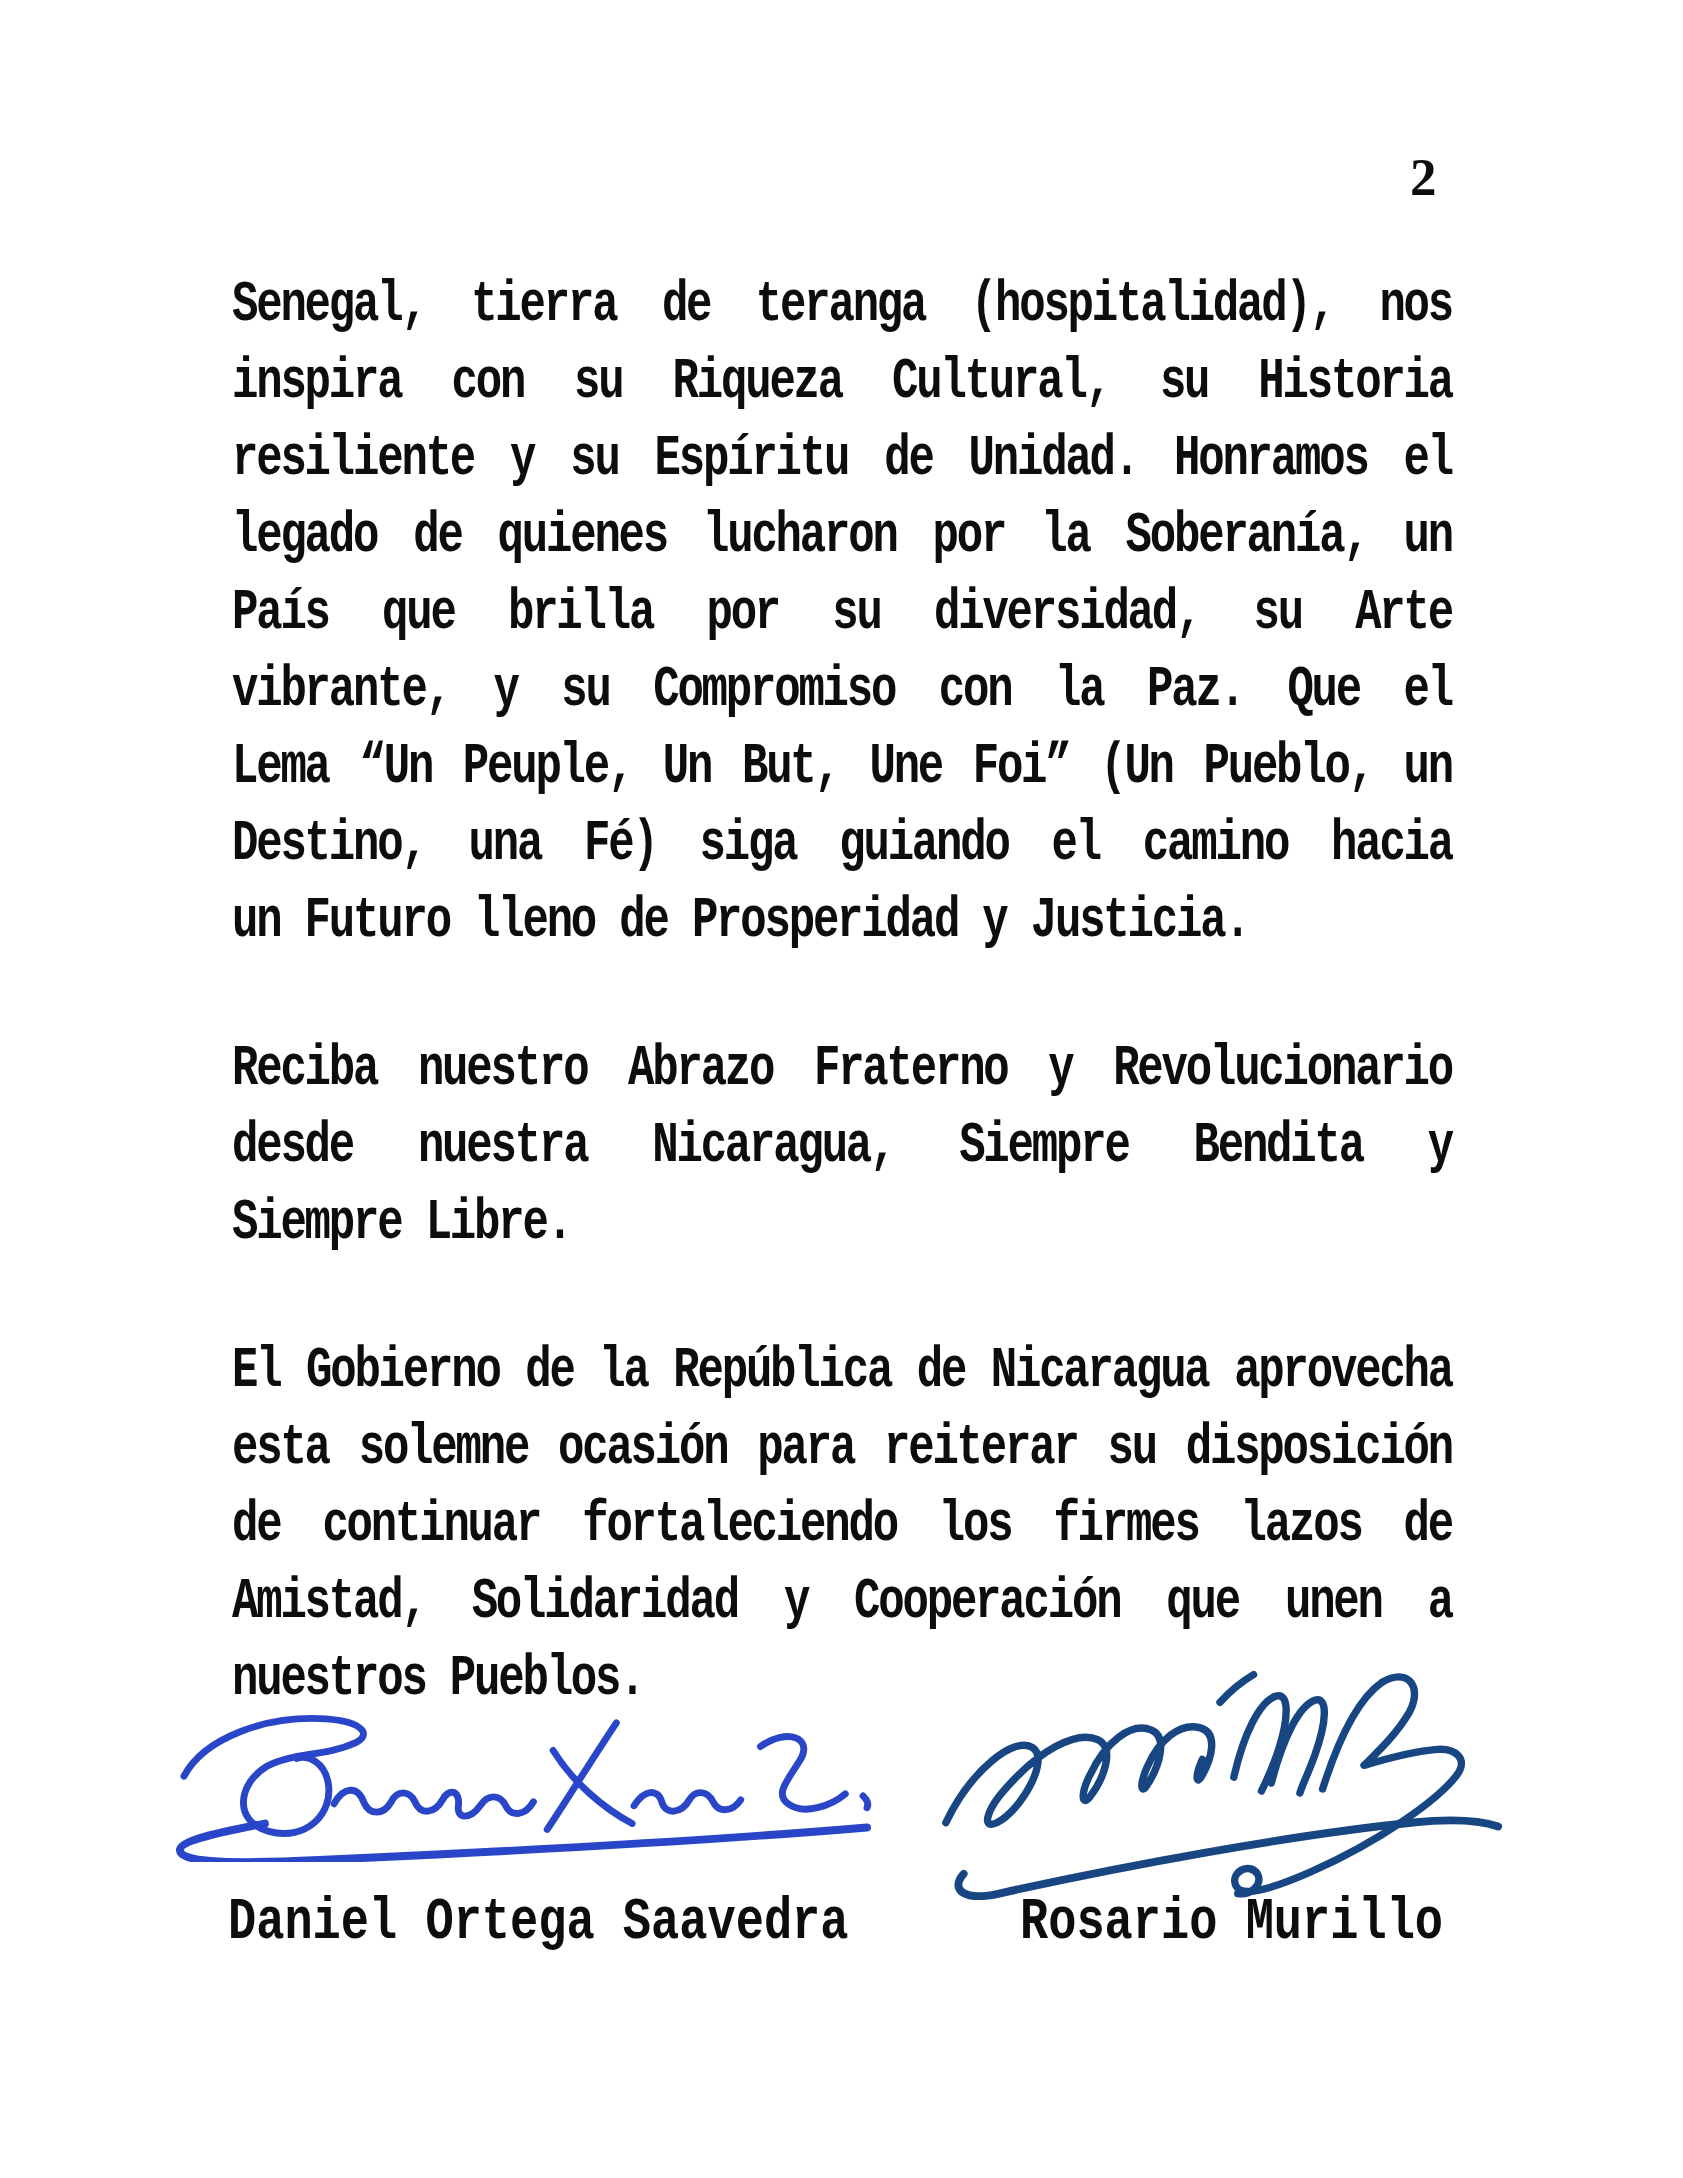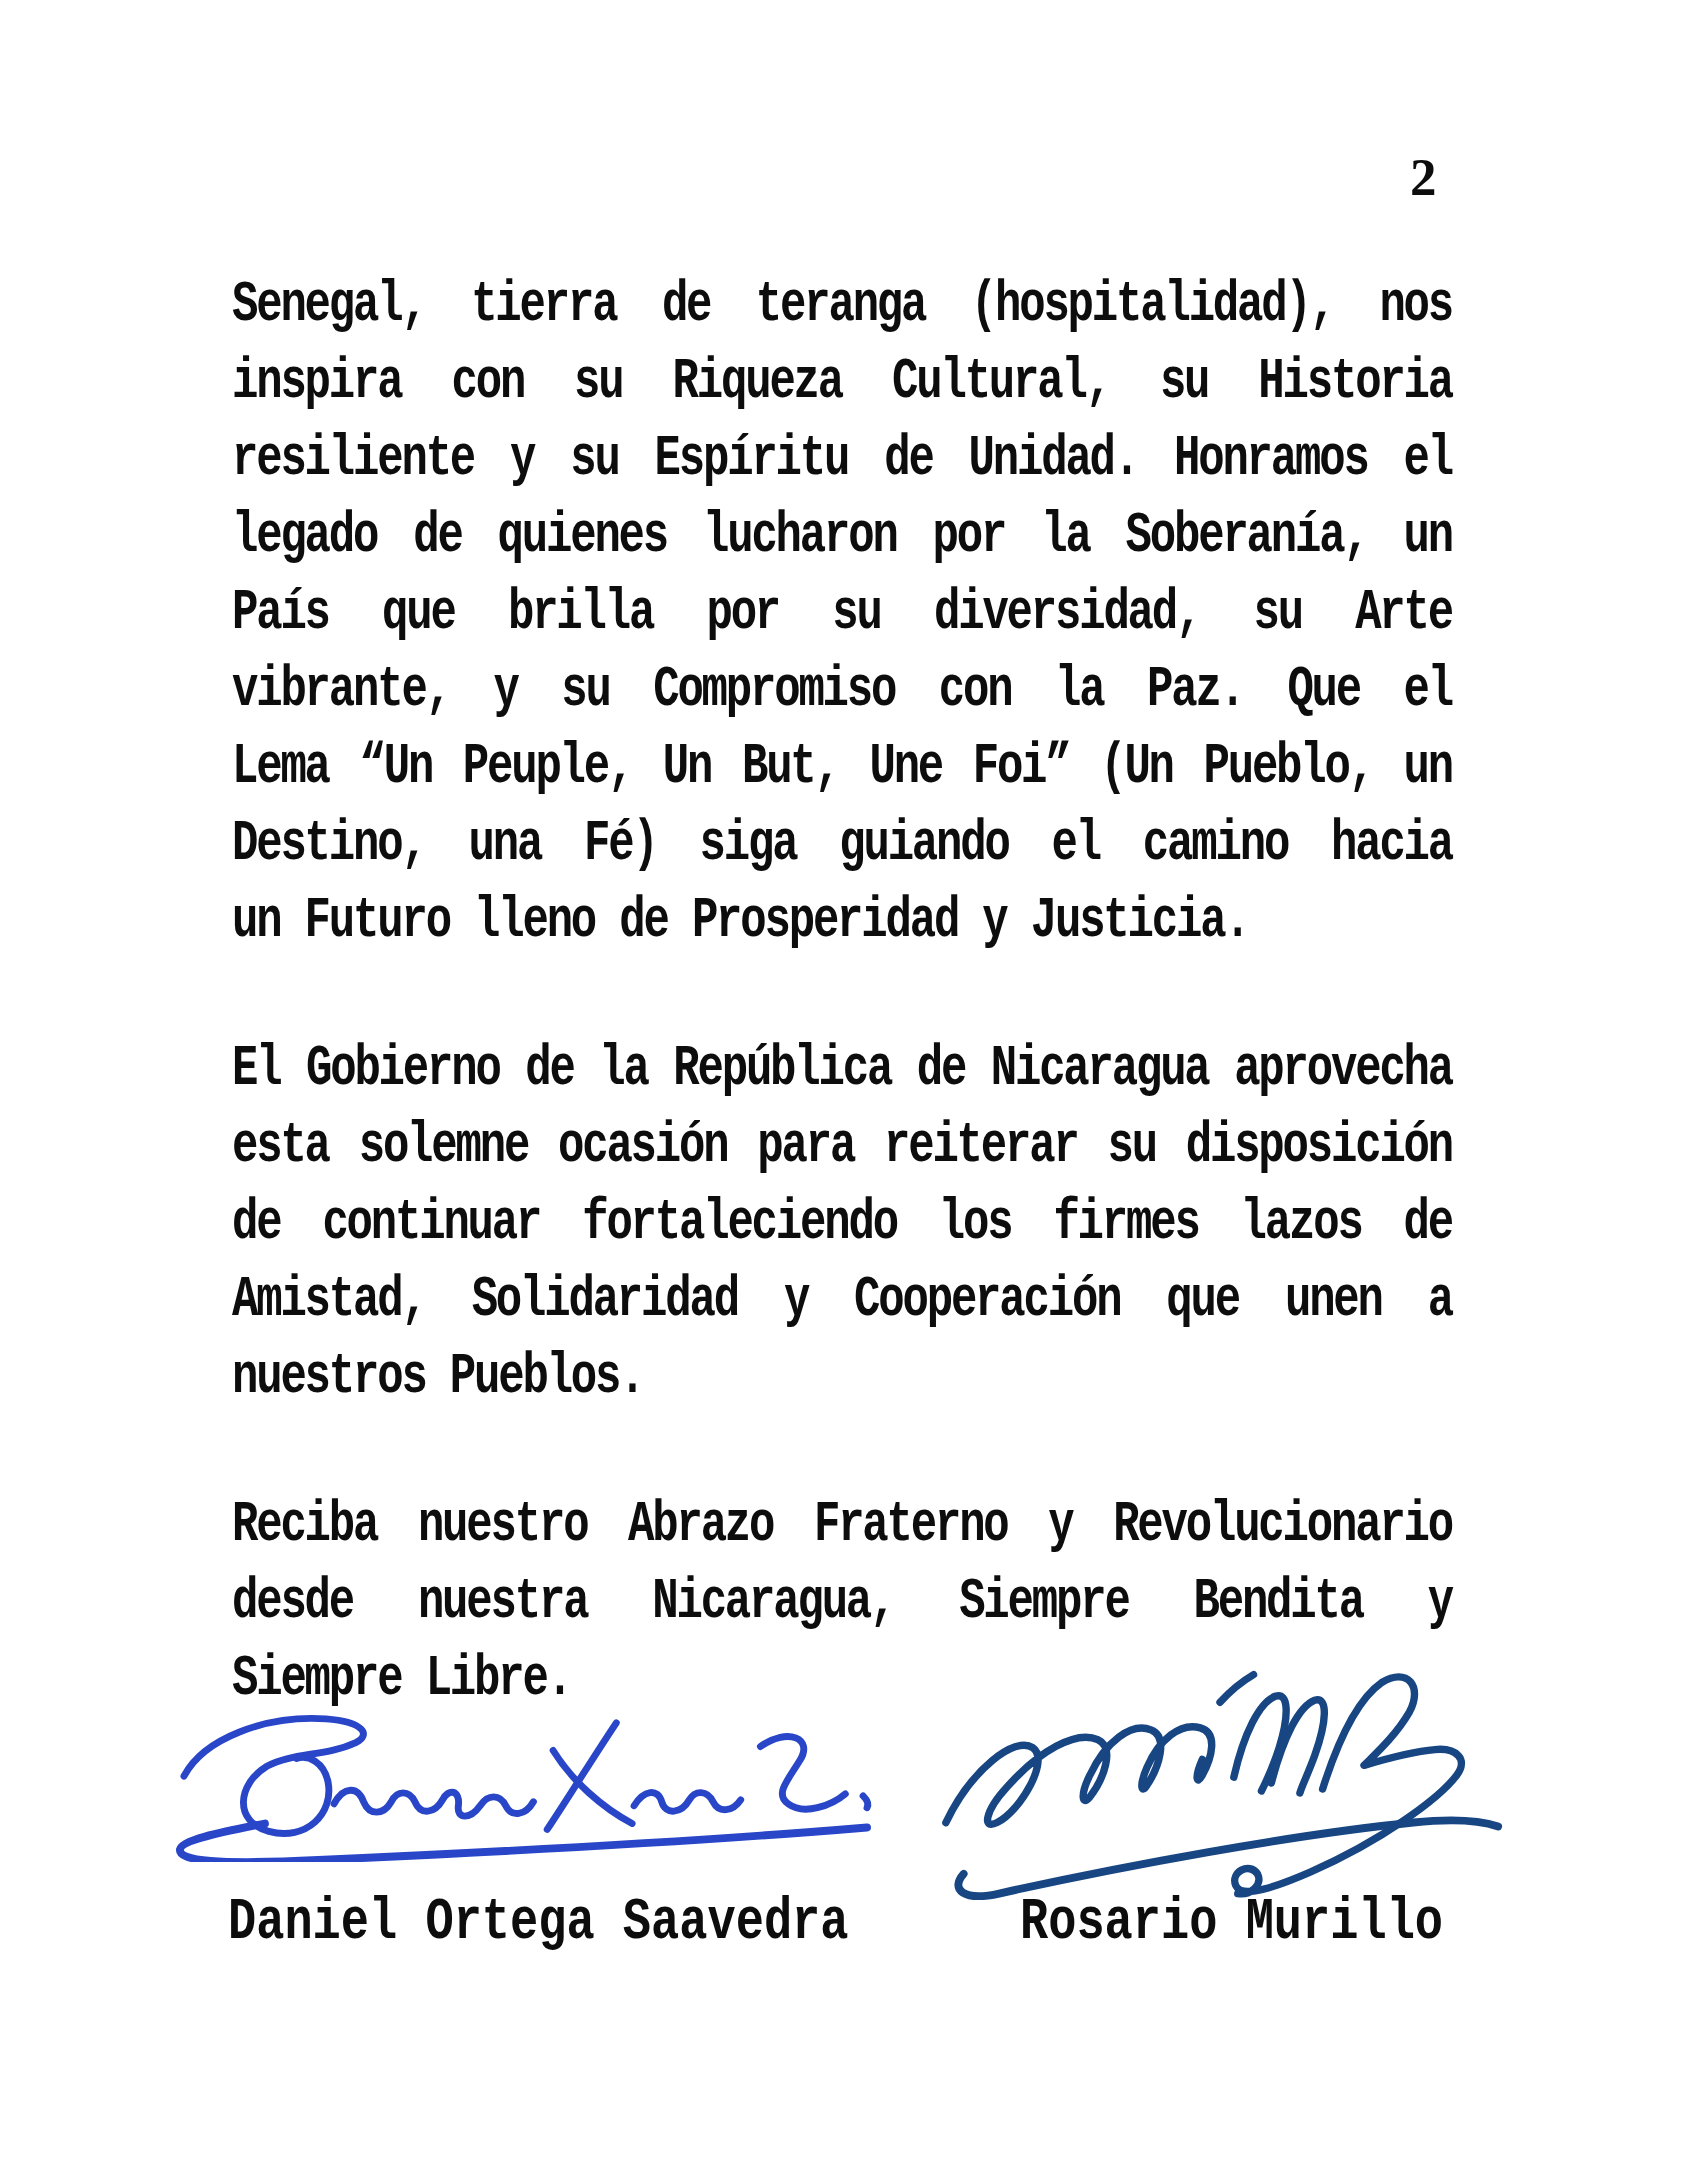--- a/index.html
+++ b/index.html
@@ -73,31 +73,31 @@
       <div class="tline">resiliente y su Espíritu de Unidad. Honramos el</div>
       <div class="tline">legado de quienes lucharon por la Soberanía, un</div>
       <div class="tline">País que brilla por su diversidad, su Arte</div>
       <div class="tline">vibrante, y su Compromiso con la Paz. Que el</div>
       <div class="tline">Lema “Un Peuple, Un But, Une Foi” (Un Pueblo, un</div>
       <div class="tline">Destino, una Fé) siga guiando el camino hacia</div>
       <div class="tline pl">un Futuro lleno de Prosperidad y Justicia.</div>
     </div>
 
     <div class="para">
+      <div class="tline">Reciba nuestro Abrazo Fraterno y Revolucionario</div>
+      <div class="tline">desde nuestra Nicaragua, Siempre Bendita y</div>
+      <div class="tline pl">Siempre Libre.</div>
+    </div>
+
+    <div class="para">
       <div class="tline">El Gobierno de la República de Nicaragua aprovecha</div>
       <div class="tline">esta solemne ocasión para reiterar su disposición</div>
       <div class="tline">de continuar fortaleciendo los firmes lazos de</div>
       <div class="tline">Amistad, Solidaridad y Cooperación que unen a</div>
       <div class="tline pl">nuestros Pueblos.</div>
-    </div>
-
-    <div class="para">
-      <div class="tline">Reciba nuestro Abrazo Fraterno y Revolucionario</div>
-      <div class="tline">desde nuestra Nicaragua, Siempre Bendita y</div>
-      <div class="tline pl">Siempre Libre.</div>
     </div>
 
   </div>
 
   <svg class="sig sig-left" viewBox="0 0 720 155">
     <g fill="none" stroke-width="7" stroke-linecap="round" stroke-linejoin="round" stroke="#2946c8">
       <path d="M14,68 C34,30 96,6 158,10 C196,13 204,26 188,34 C158,48 124,44 98,58 C68,76 64,114 100,124 C138,134 166,106 160,74 C156,54 140,46 128,50"></path>
       <path d="M166,96 C176,78 190,78 196,94 C202,108 216,108 224,94 C230,82 242,82 248,94 C254,108 268,106 276,92 C282,80 294,82 292,98 C290,112 304,112 314,98 C322,86 334,86 340,98 C346,110 360,108 368,94"></path>
       <path d="M452,14 C428,50 402,92 382,122"></path>
       <path d="M388,42 C408,74 438,100 468,116"></path>

